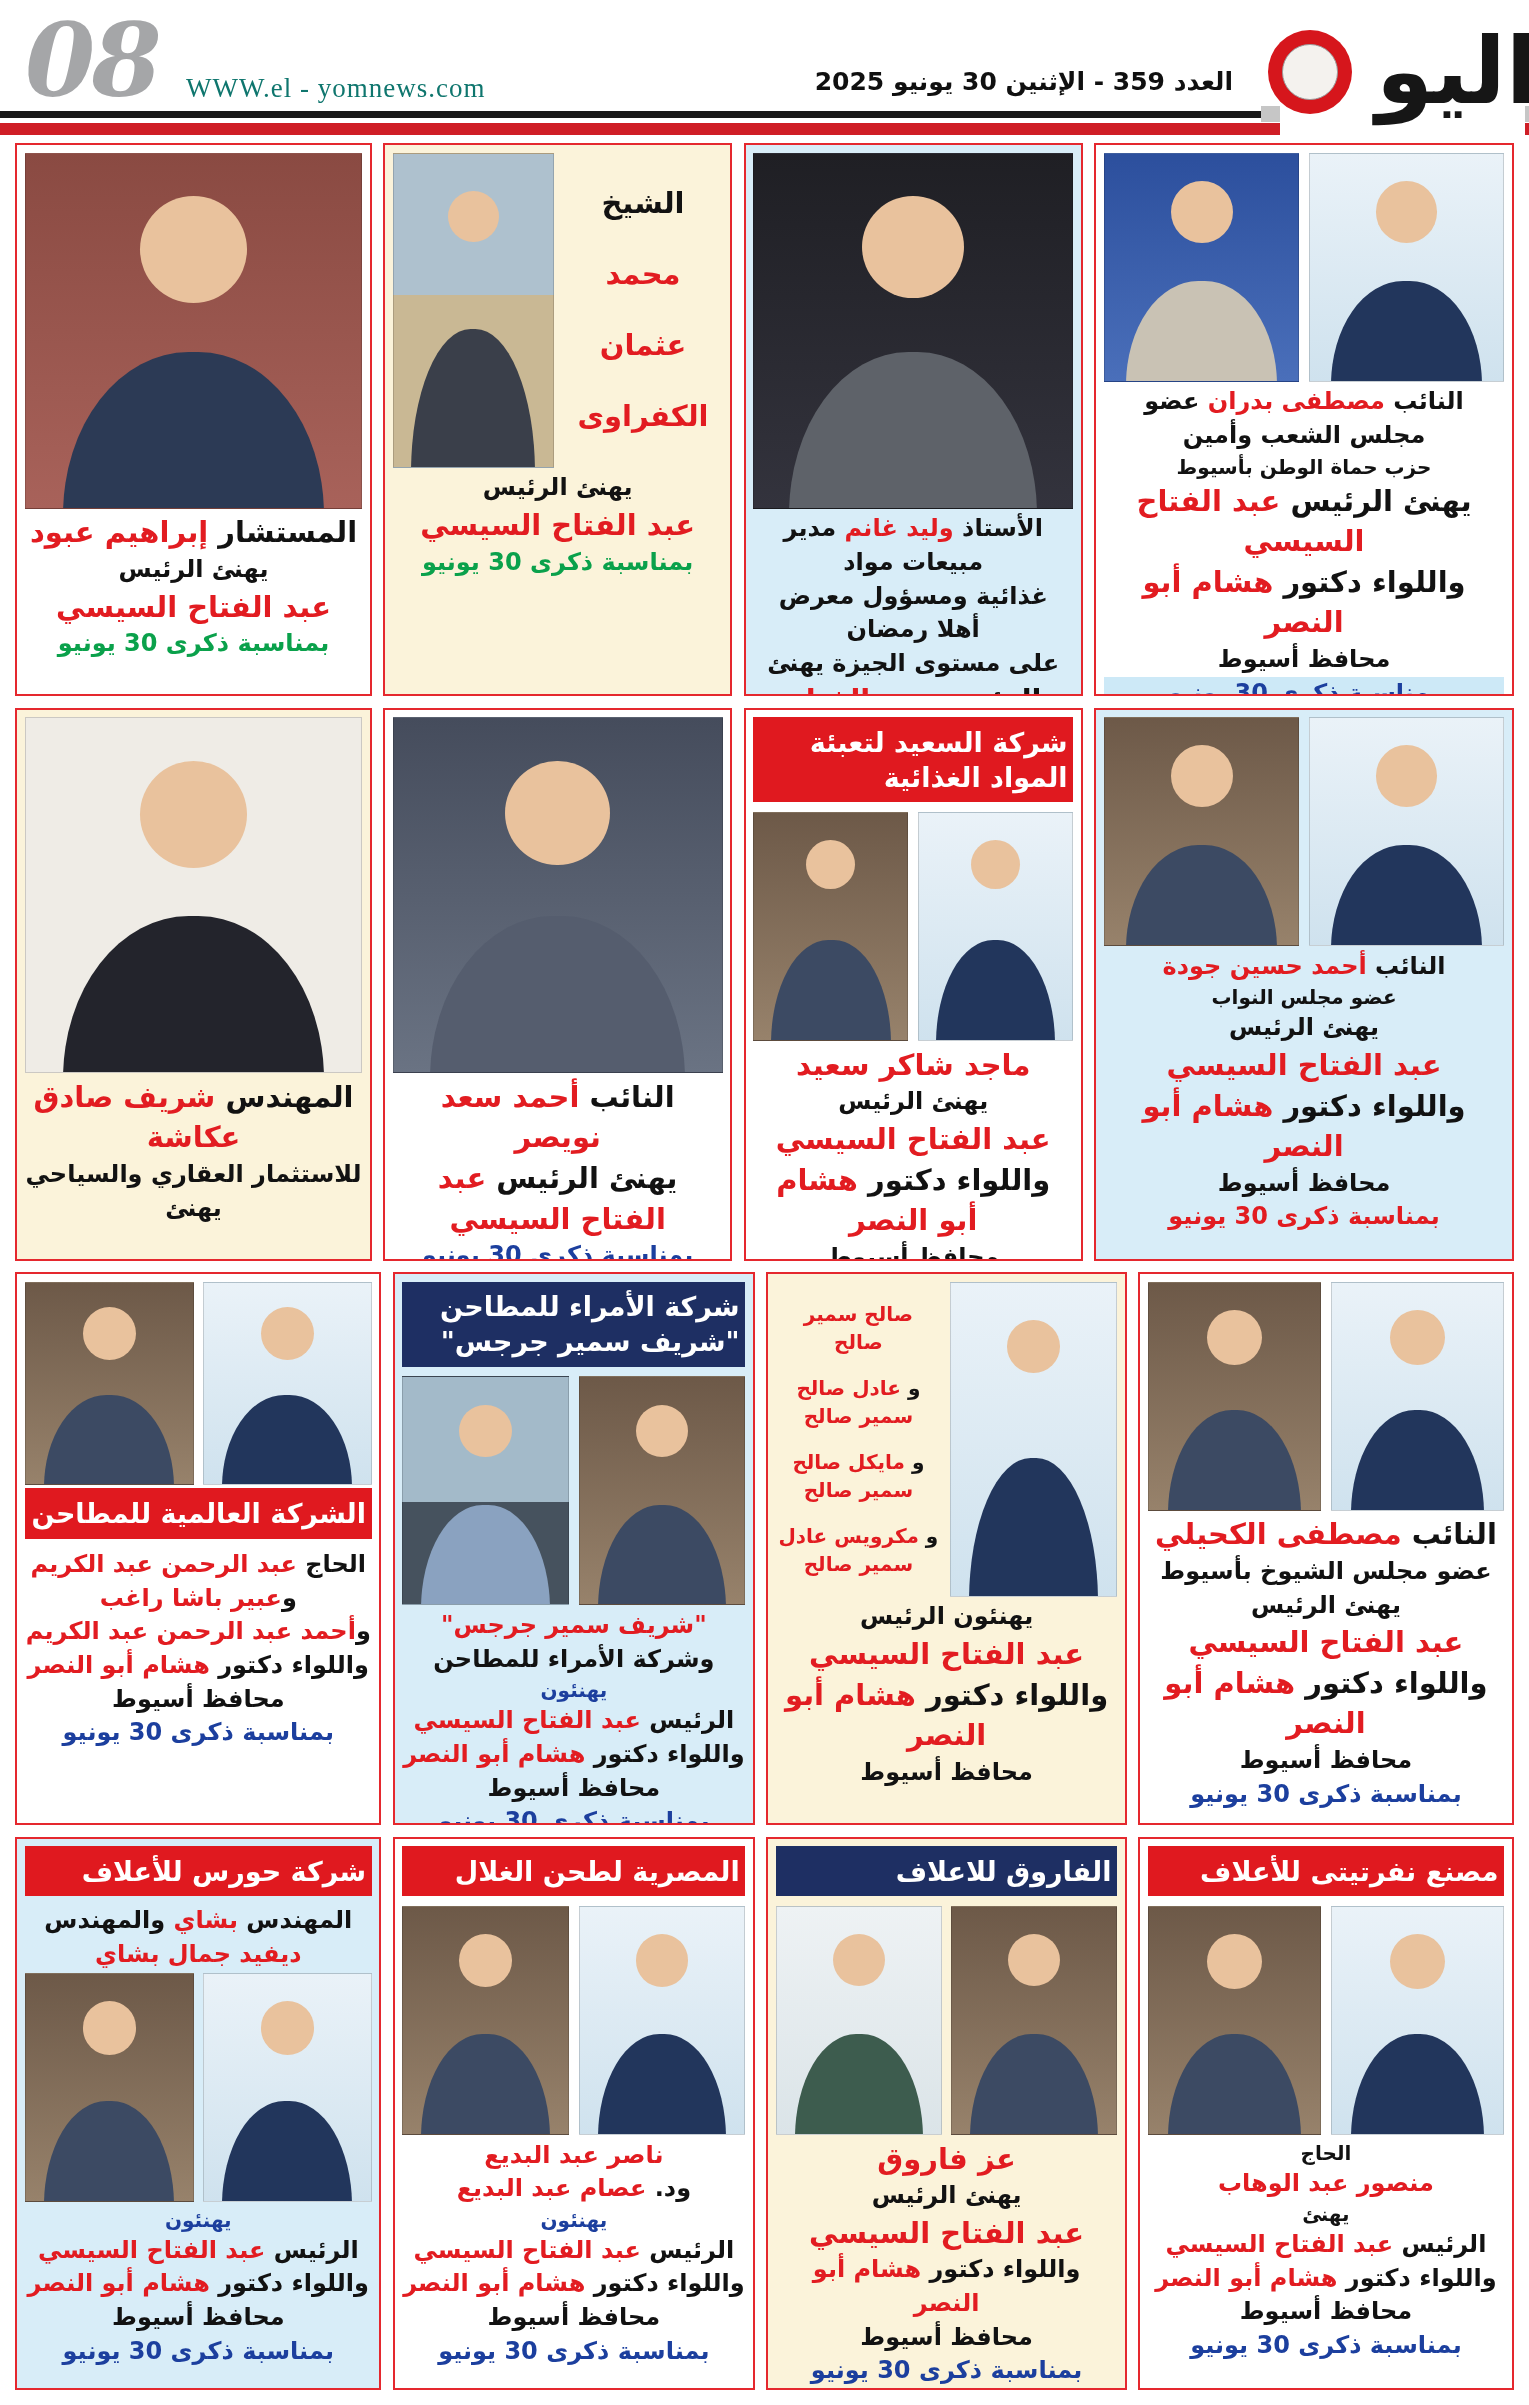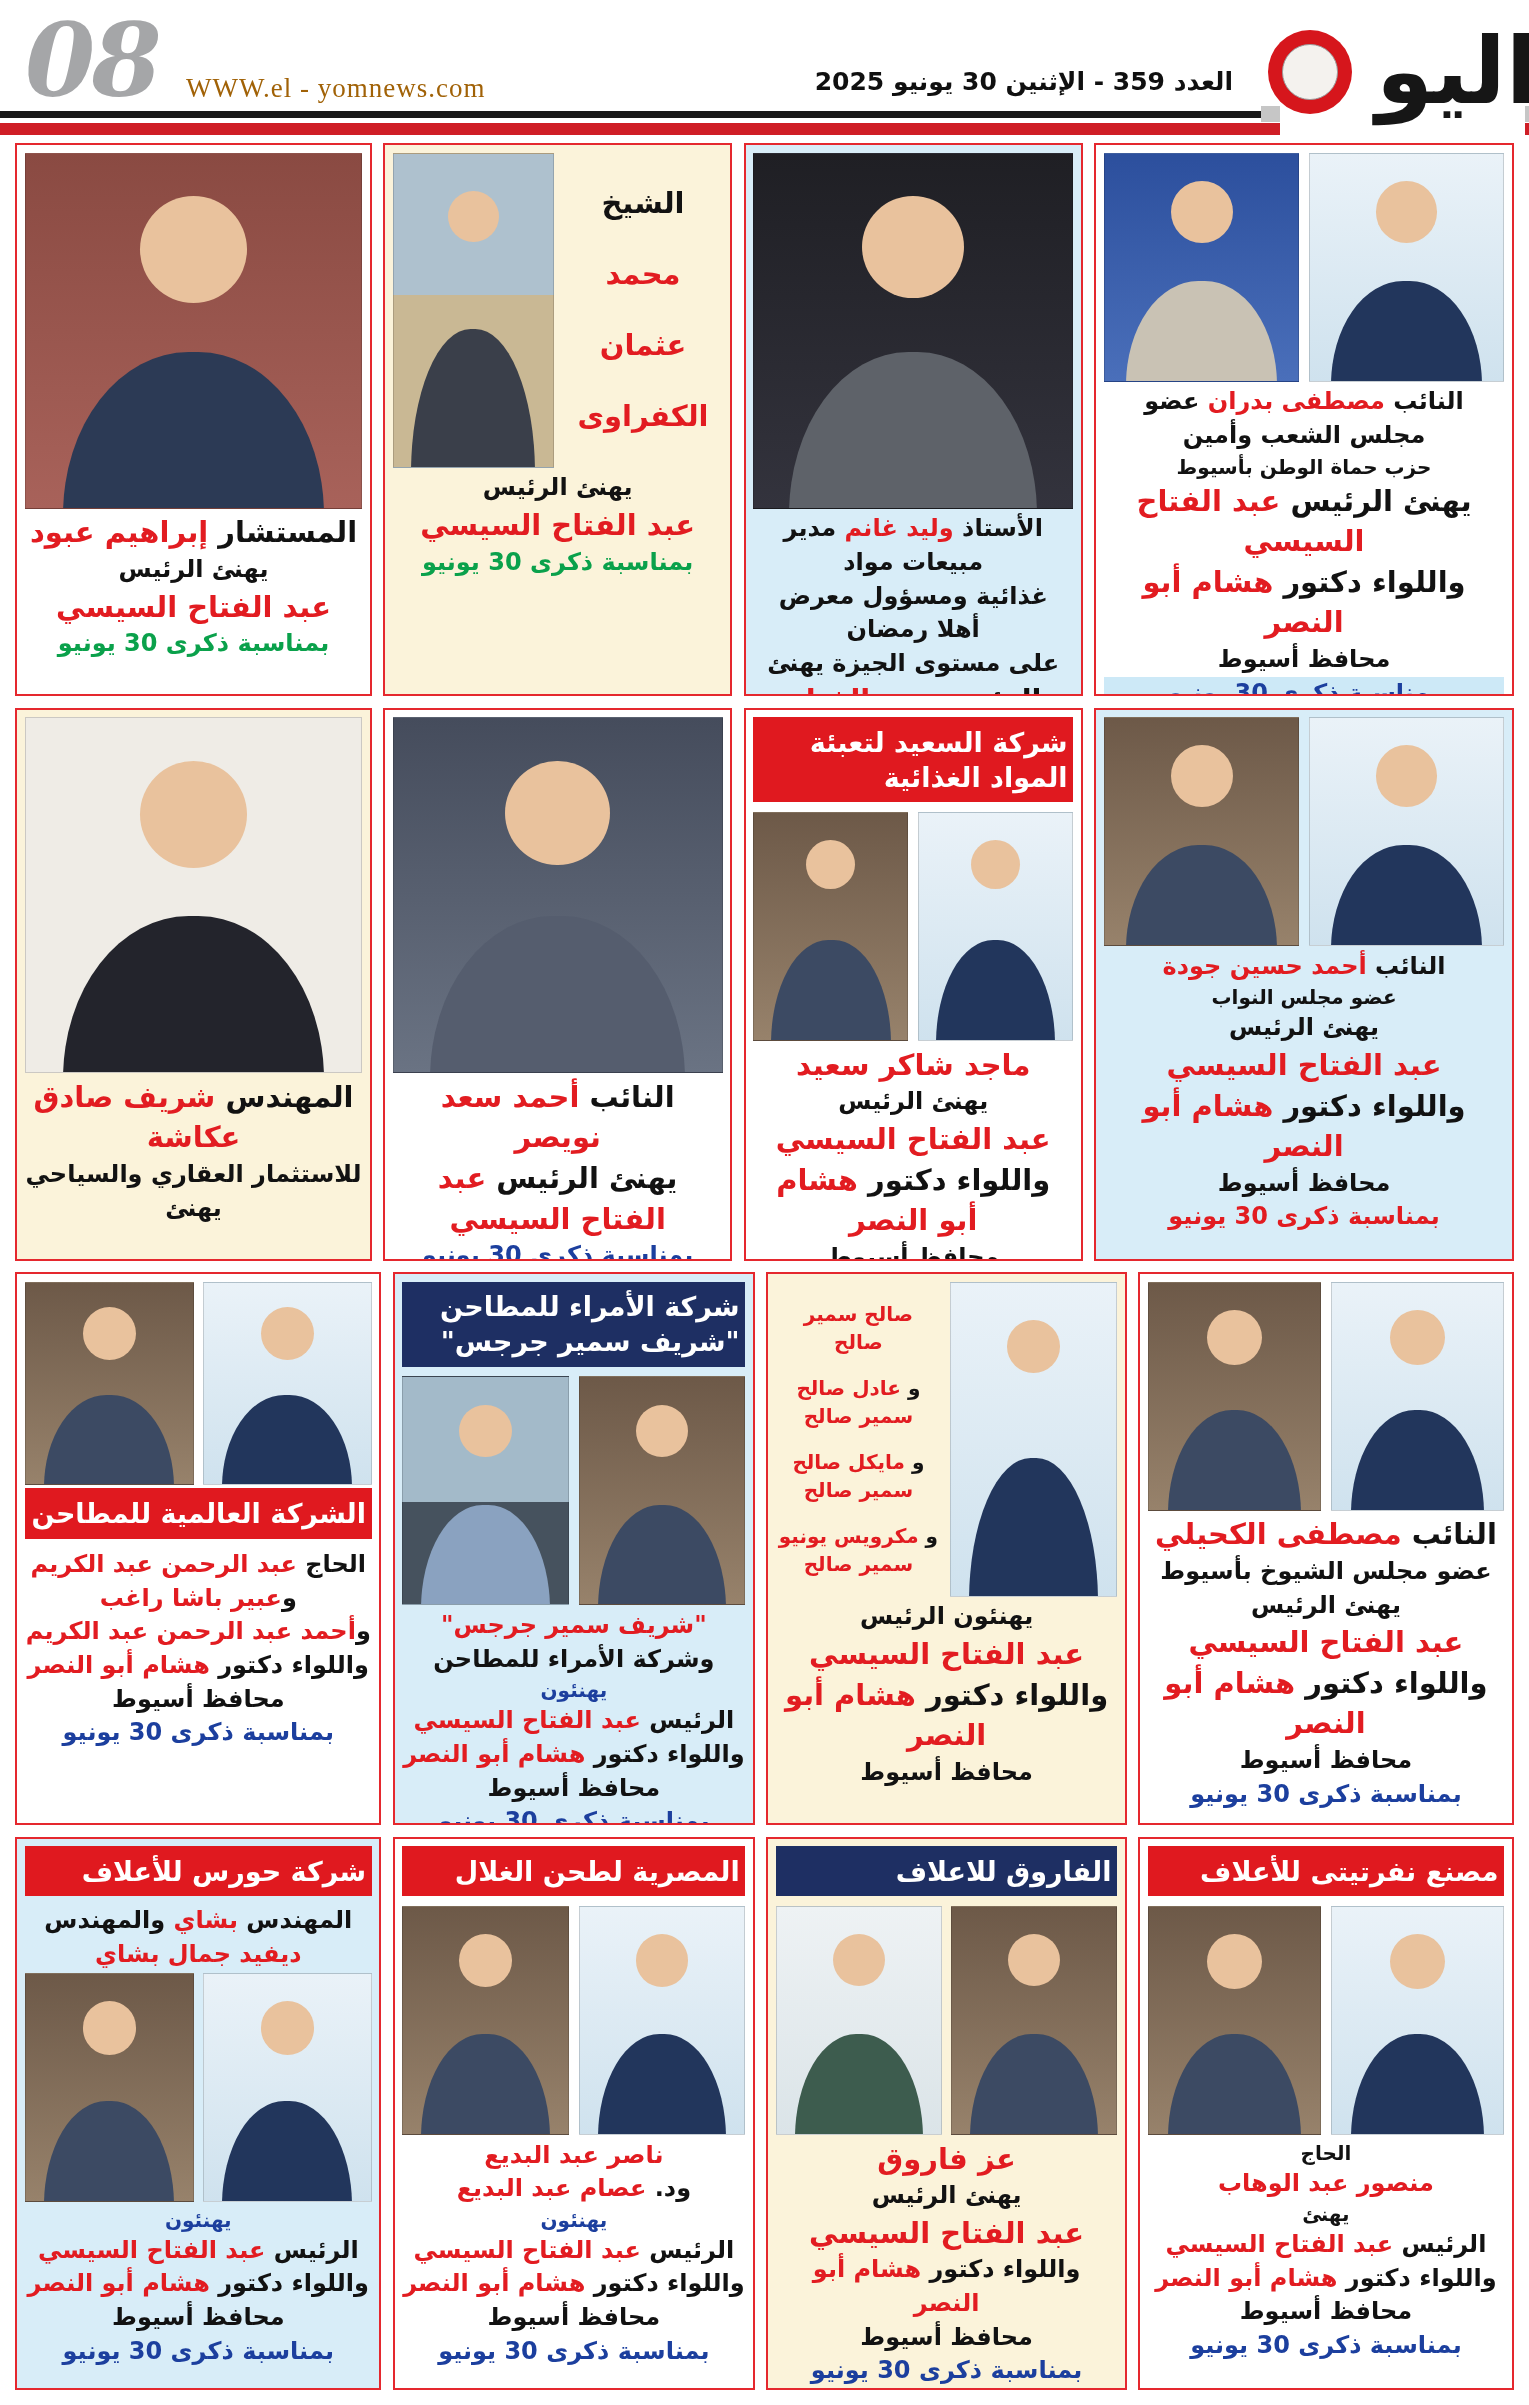--- a/index.html
+++ b/index.html
@@ -9,21 +9,21 @@
   }
   
   header{position:relative;height:143px;background:#fff;}
   .pagenum{
     position:absolute;left:25px;top:9.6px;line-height:1;
     font-family:"DejaVu Serif",serif;font-style:italic;
     font-size:101px;color:#a5a6a8;font-weight:bold;letter-spacing:-3.8px;
   }
   .url{
     position:absolute;left:186px;top:73px;direction:ltr;
-    font-family:"Liberation Serif",serif;font-size:27px;color:#a16207;letter-spacing:1px;
+    font-family:"Liberation Serif",serif;font-size:27px;color:#0f766e;letter-spacing:1px;
   }
   .issue{position:absolute;right:296px;top:67px;font-size:25px;font-weight:bold;color:#101010;}
   .hr-black{position:absolute;left:0;right:0;bottom:25px;height:6.7px;background:#181818;}
   .hr-red{position:absolute;left:0;right:0;bottom:7.6px;height:12.4px;background:#cf1e26;}
   .logo-strip{position:absolute;right:0;bottom:21px;width:268px;height:16.3px;background:#c6c6c6;}
   .logo{
     position:absolute;right:3.8px;top:3.8px;width:245px;height:136px;background:#fff;
     display:flex;align-items:center;justify-content:center;gap:24px;z-index:3;
   }
   .logo-text{font-size:92px;font-weight:bold;color:#161616;line-height:1;}
@@ -218,21 +218,21 @@
             <div class="line s-md"><span class="c-black">محافظ أسيوط</span></div>
             <div class="line s-md"><span class="c-blue">بمناسبة ذكرى 30 يونيو</span></div>
           </div>
         </article>
         <article class="box bg-cream">
           <div class="photos side">
             <div class="side-col">
               <div class="line s-sm"><span class="c-red">صالح سمير صالح</span></div>
               <div class="line s-sm"><span class="c-black">و </span><span class="c-red">عادل صالح سمير صالح</span></div>
               <div class="line s-sm"><span class="c-black">و </span><span class="c-red">مايكل صالح سمير صالح</span></div>
-              <div class="line s-sm"><span class="c-black">و </span><span class="c-red">مكرويس يونيو سمير صالح</span></div>
+              <div class="line s-sm"><span class="c-black">و </span><span class="c-red">مكرويس عادل سمير صالح</span></div>
             </div>
             <div class="ph ph-sisi"></div>
           </div>
           <div class="lines">
             <div class="line s-md"><span class="c-black">يهنئون الرئيس</span></div>
             <div class="line s-lg"><span class="c-red">عبد الفتاح السيسي</span></div>
             <div class="line s-lg"><span class="c-black">واللواء دكتور </span><span class="c-red">هشام أبو النصر</span></div>
             <div class="line s-md"><span class="c-black">محافظ أسيوط</span></div>
           </div>
         </article>

